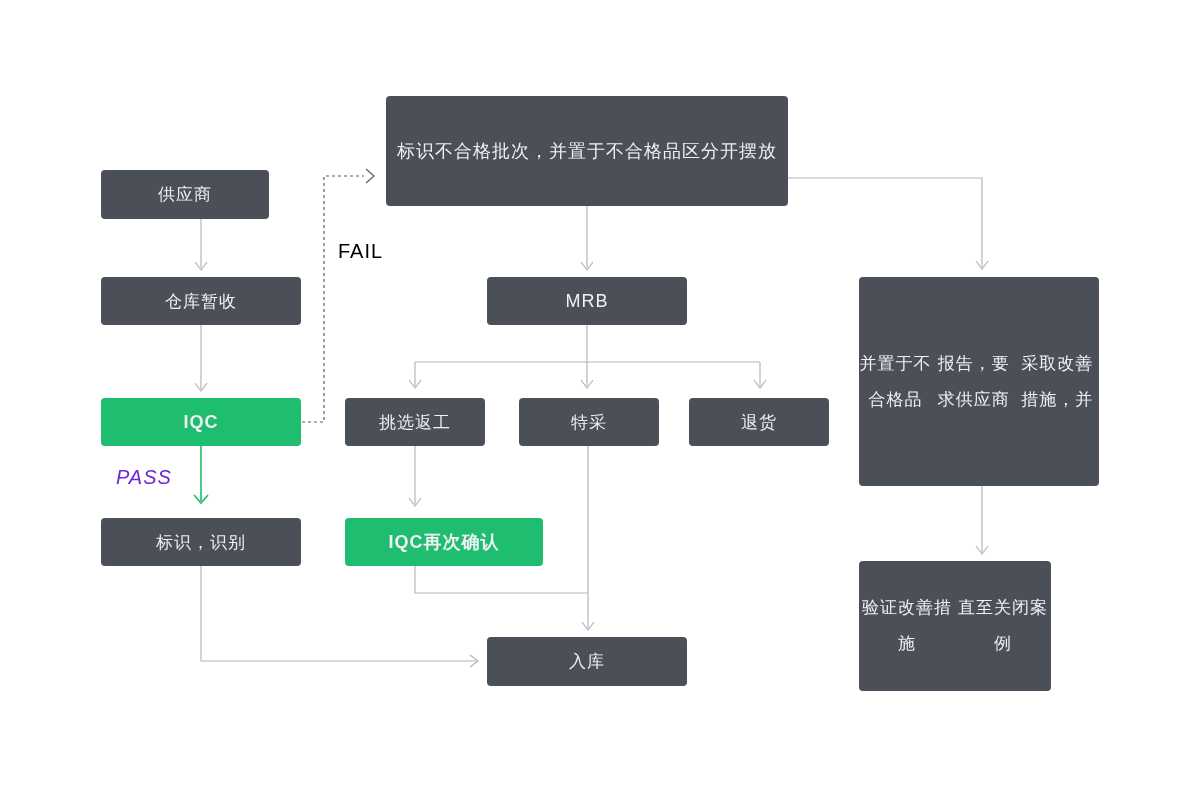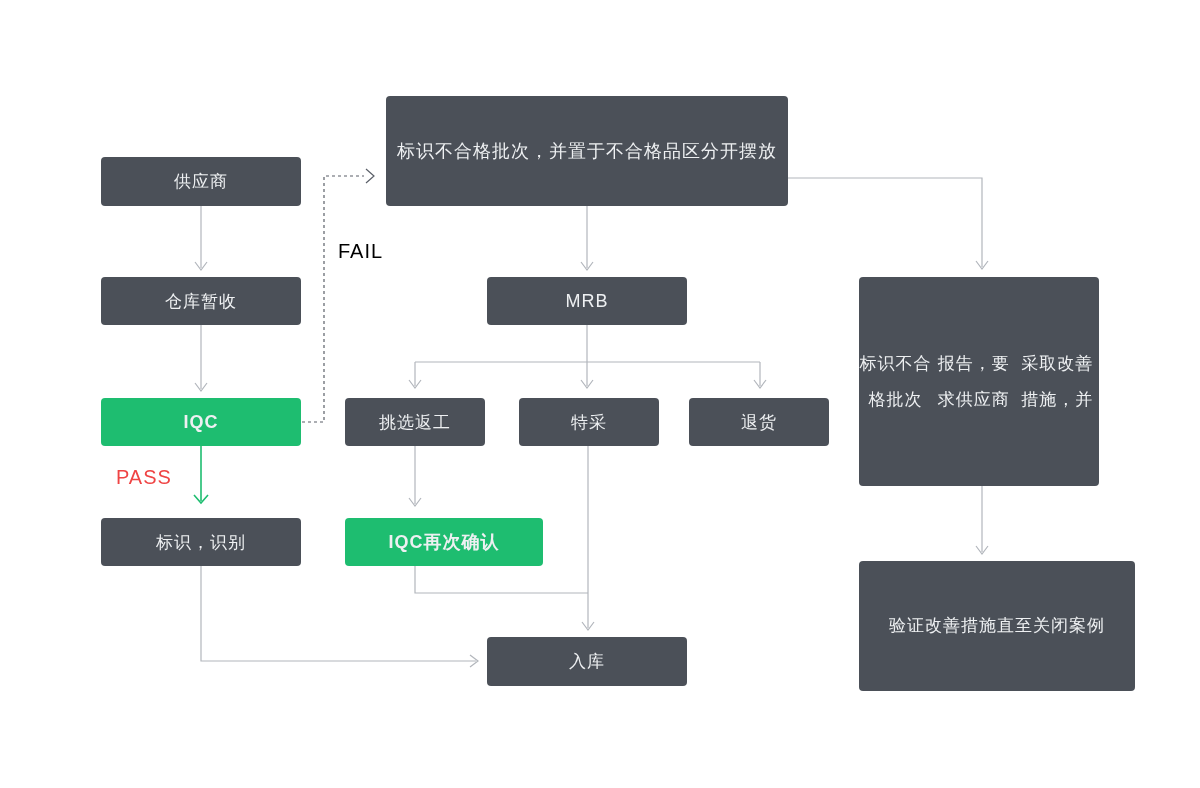--- a/index.html
+++ b/index.html
@@ -8,38 +8,38 @@
     position:relative;width:1200px;height:788px;background:#ffffff;overflow:hidden;
   }
   .edges{position:absolute;left:0;top:0;width:1200px;height:788px;}
   .node{
     position:absolute;display:flex;align-items:center;justify-content:center;
     box-sizing:border-box;border-radius:4px;
     background:#4b5058;color:#eef0f2;font-size:17px;letter-spacing:1px;
     text-align:center;
   }
   .node.green{background:#1ebd70;font-weight:700;}
-  .n-supplier{left:101px;top:157px;width:200px;height:49px;}
+  .n-supplier{left:101px;top:170px;width:168px;height:49px;}
   .n-warehouse{left:101px;top:277px;width:200px;height:48px;}
   .n-iqc{left:101px;top:398px;width:200px;height:48px;font-weight:700;font-size:18px;}
   .n-mark{left:101px;top:518px;width:200px;height:48px;}
   .n-top{left:386px;top:96px;width:402px;height:110px;font-size:18px;line-height:40px;}
   .n-mrb{left:487px;top:277px;width:200px;height:48px;font-size:18px;}
   .n-sort{left:345px;top:398px;width:140px;height:48px;}
   .n-special{left:519px;top:398px;width:140px;height:48px;}
   .n-return{left:689px;top:398px;width:140px;height:48px;}
   .n-reconfirm{left:345px;top:518px;width:198px;height:48px;font-size:18px;}
   .n-in{left:487px;top:637px;width:200px;height:49px;}
   .n-capa{left:859px;top:277px;width:240px;height:209px;font-size:17px;line-height:36px;}
-  .n-verify{left:859px;top:561px;width:276px;height:130px;font-size:17px;line-height:36px;}
+  .n-verify{left:859px;top:561px;width:192px;height:130px;font-size:17px;line-height:36px;}
   .edge-label{
     position:absolute;font-size:20px;letter-spacing:1px;color:#000000;
   }
   .lbl-fail{left:338px;top:240px;}
-  .lbl-pass{left:116px;top:466px;color:#ef4444;}
+  .lbl-pass{left:116px;top:466px;color:#6d28d9;font-style:italic;}
 </style>
 </head>
 <body>
 
 <div class="canvas">
 
   <svg class="edges" viewBox="0 0 1200 788" xmlns="http://www.w3.org/2000/svg">
 
     <g stroke="#b2b6bc" stroke-width="1.2" fill="none">
 
@@ -129,21 +129,21 @@
 
   <div class="node green n-reconfirm">
     <span>IQC再次确认</span>
   </div>
 
   <div class="node n-in">
     <span>入库</span>
   </div>
 
   <div class="node n-capa">
-    <span>标识不合格批次</span>
+    <span>并置于不合格品</span>
     <span>报告，要求供应商</span>
     <span>采取改善措施，并</span>
   </div>
 
   <div class="node n-verify">
     <span>验证改善措施</span>
     <span>直至关闭案例</span>
   </div>
 
   <div class="edge-label lbl-fail">FAIL</div>

